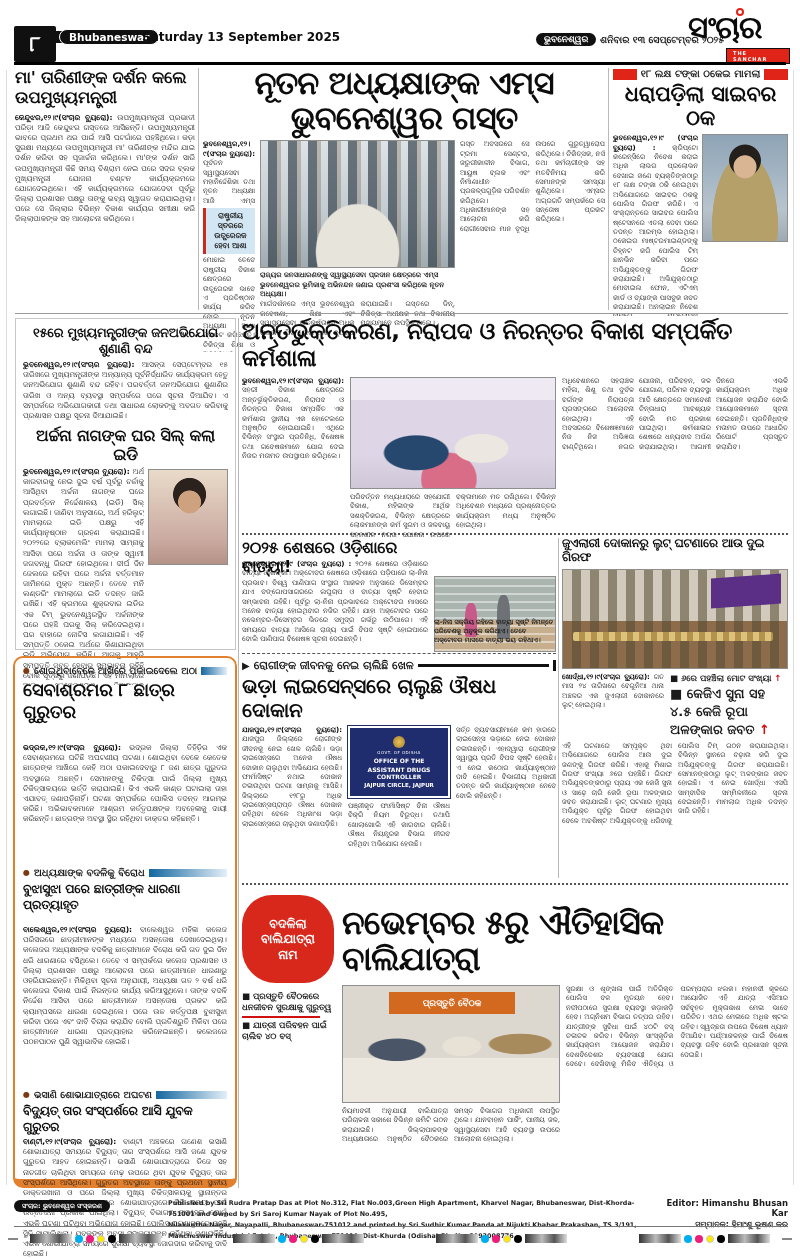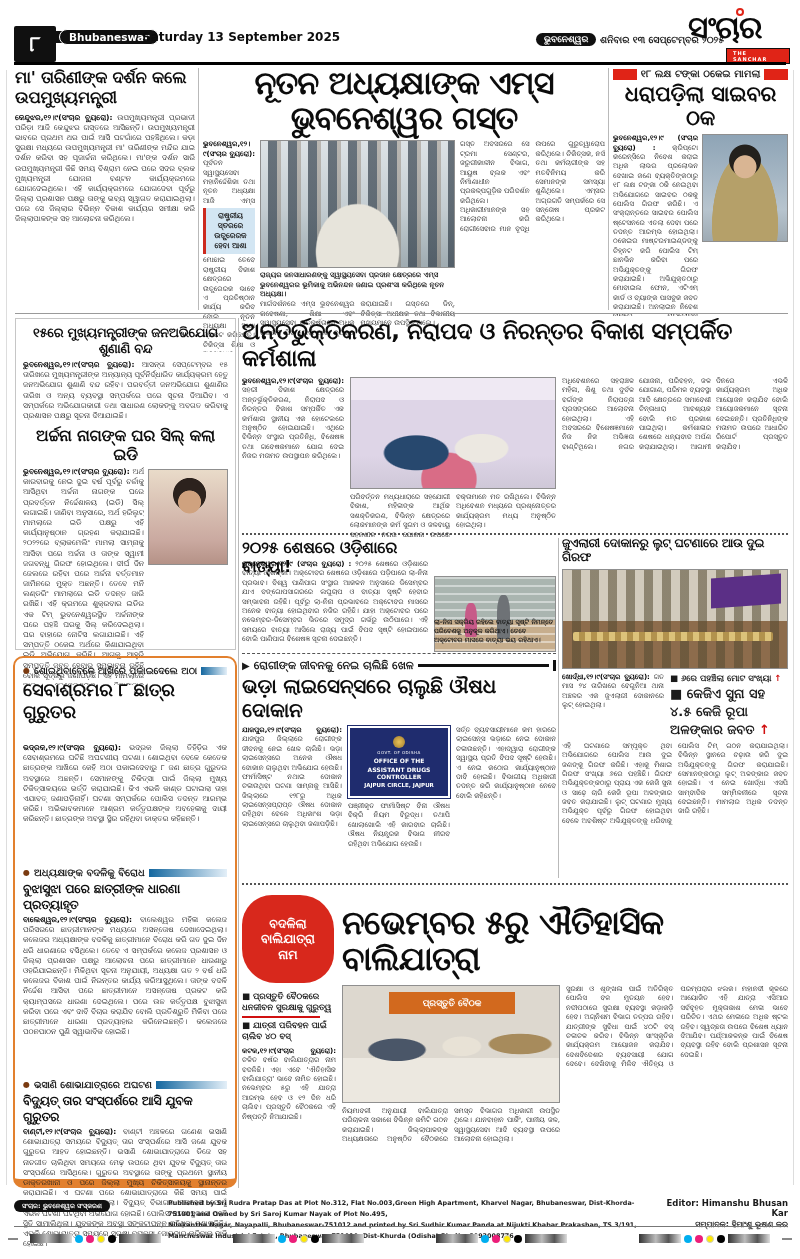--- a/index.html
+++ b/index.html
@@ -157,21 +157,21 @@
       <span class="dl">ଭଦ୍ରକ,୧୨।୯(ସଂଚାର ବ୍ୟୁରୋ):</span>
       <span>ଭଦ୍ରକ ଜିଲ୍ଲା ତିହିଡ଼ିର ଏକ ସେବାଶ୍ରମରେ ଘଟିଛି ଅଘଟଣୀୟ ଘଟଣା। ଶୋଇଥିବା ବେଳେ କେତେକ ଛାତ୍ରଙ୍କ ଆଖିରେ କେହି ଅଠା ପକାଇଦେବାରୁ ୮ ଜଣ ଛାତ୍ର ଗୁରୁତର ଅବସ୍ଥାରେ ଅଛନ୍ତି। ସେମାନଙ୍କୁ ଚିକିତ୍ସା ପାଇଁ ଜିଲ୍ଲା ମୁଖ୍ୟ ଚିକିତ୍ସାଳୟରେ ଭର୍ତ୍ତି କରାଯାଇଛି। କିଏ ଏଭଳି କାଣ୍ଡ ଘଟାଇଲା ତାହା ଏଯାବତ୍ ଜଣାପଡ଼ିନାହିଁ। ଘଟଣା ସମ୍ପର୍କରେ ପୋଲିସ ତଦନ୍ତ ଆରମ୍ଭ କରିଛି। ଅଭିଭାବକମାନେ ଆଶ୍ରମ କର୍ତ୍ତୃପକ୍ଷଙ୍କ ଅବହେଳାକୁ ଦାୟୀ କରିଛନ୍ତି। ଛାତ୍ରଙ୍କ ଅବସ୍ଥା ସ୍ଥିର ରହିଥିବା ଡାକ୍ତର କହିଛନ୍ତି।</span>
     </div>
 
     <div class="kicker-row" style="margin-top:6px">
       <span class="kdot">●</span>
       <span style="font-size:10px;font-weight:bold;white-space:nowrap">ଅଧ୍ୟକ୍ଷାଙ୍କ ବଦଳିକୁ ବିରୋଧ</span>
       <span class="kbar"></span>
     </div>
     <div class="hl" style="font-size:12.5px;margin-top:2px">ବୁଝାସୁଝା ପରେ ଛାତ୍ରୀଙ୍କ ଧାରଣା ପ୍ରତ୍ୟାହୃତ</div>
-    <div class="bt2" style="height:158px;margin-top:2px">
+    <div class="bt2" style="height:158px;margin-top:12px">
       <span class="dl">ବାଲେଶ୍ୱର,୧୨।୯(ସଂଚାର ବ୍ୟୁରୋ):</span>
       <span>ବାଲେଶ୍ୱର ମହିଳା କଲେଜ ପରିସରରେ ଛାତ୍ରୀମାନଙ୍କ ମଧ୍ୟରେ ଅସନ୍ତୋଷ ଦେଖାଦେଇଥିଲା। କଲେଜର ଅଧ୍ୟକ୍ଷାଙ୍କ ବଦଳିକୁ ଛାତ୍ରୀମାନେ ବିରୋଧ କରି ଗତ ଦୁଇ ଦିନ ଧରି ଧାରଣାରେ ବସିଥିଲେ। ତେବେ ଏ ସମ୍ପର୍କରେ କଲେଜ ପ୍ରଶାସନ ଓ ଜିଲ୍ଲା ପ୍ରଶାସନ ପକ୍ଷରୁ ଆଲୋଚନା ପରେ ଛାତ୍ରୀମାନେ ଧାରଣାରୁ ଓହରିଯାଇଛନ୍ତି। ମିଳିଥିବା ସୂଚନା ଅନୁଯାୟୀ, ଅଧ୍ୟକ୍ଷା ଗତ ୨ ବର୍ଷ ଧରି କଲେଜର ବିକାଶ ପାଇଁ ନିରନ୍ତର କାର୍ଯ୍ୟ କରିଆସୁଥିଲେ। ତାଙ୍କ ବଦଳି ନିର୍ଦ୍ଦେଶ ଆସିବା ପରେ ଛାତ୍ରୀମାନେ ଅସନ୍ତୋଷ ପ୍ରକଟ କରି କ୍ୟାମ୍ପସରେ ଧାରଣା ଦେଇଥିଲେ। ପରେ ଉଚ୍ଚ କର୍ତ୍ତୃପକ୍ଷ ବୁଝାସୁଝା କରିବା ପରେ ଏବଂ ଦାବି ବିଚାର କରାଯିବ ବୋଲି ପ୍ରତିଶ୍ରୁତି ମିଳିବା ପରେ ଛାତ୍ରୀମାନେ ଧାରଣା ପ୍ରତ୍ୟାହାର କରିନେଇଛନ୍ତି। କଲେଜରେ ପଠନପାଠନ ପୁଣି ସ୍ୱାଭାବିକ ହୋଇଛି।</span>
     </div>
 
     <div class="kicker-row" style="margin-top:6px">
       <span class="kdot">●</span>
       <span style="font-size:9.5px;font-weight:bold;white-space:nowrap">ଭସାଣି ଶୋଭାଯାତ୍ରାରେ ଅଘଟଣ</span>
       <span class="kbar"></span>
     </div>
     <div class="hl" style="font-size:12.5px;margin-top:2px">ବିଦ୍ୟୁତ୍ ତାର ସଂସ୍ପର୍ଶରେ ଆସି ଯୁବକ ଗୁରୁତର</div>
@@ -280,24 +280,20 @@
     <div class="abs" style="left:0;top:102px;width:94px">
       <div style="font-size:8.5px;font-weight:bold;line-height:1.35">
         <span>■</span>
         <span>ପ୍ରସ୍ତୁତି ବୈଠକରେ ଧନଜୀବନ ସୁରକ୍ଷାକୁ ଗୁରୁତ୍ୱ</span>
       </div>
       <div style="width:78px;height:2px;background:#d01010;margin:2px 0"></div>
       <div style="font-size:8.5px;font-weight:bold;line-height:1.35">
         <span>■</span>
         <span>ଯାତ୍ରୀ ପରିବହନ ପାଇଁ ଚାଲିବ ୪୦ ବସ୍</span>
       </div>
-      <div class="bt" style="height:126px;margin-top:4px">
-        <span class="dl">କଟକ,୧୨।୯(ସଂଚାର ବ୍ୟୁରୋ):</span>
-        <span>ଚଳିତ ବର୍ଷର ବାଲିଯାତ୍ରାର ନାମ ବଦଳିଛି। ଏହା ଏବେ 'ଐତିହାସିକ ବାଲିଯାତ୍ରା' ଭାବେ ନାମିତ ହୋଇଛି। ନଭେମ୍ବର ୫ରୁ ଏହି ଯାତ୍ରା ଆରମ୍ଭ ହେବ ଓ ୧୨ ଦିନ ଧରି ଚାଲିବ। ପ୍ରସ୍ତୁତି ବୈଠକରେ ଏହି ନିଷ୍ପତ୍ତି ନିଆଯାଇଛି।</span>
-      </div>
     </div>
 
     <div class="photo photo-meeting abs" style="left:100px;top:96px;width:218px;height:118px">
       <div class="abs" style="left:46px;top:6px;width:126px;height:22px;background:#d2691e;color:#fff;font-size:9px;font-weight:bold;display:flex;align-items:center;justify-content:center">ପ୍ରସ୍ତୁତି ବୈଠକ</div>
     </div>
     <div class="abs bt" style="left:100px;top:218px;width:218px;height:80px;column-count:2;column-gap:6px">ନିୟମାବଳୀ ଅନୁଯାୟୀ ବାଲିଯାତ୍ରା ପରିଚାଳନା ସକାଶେ ବିଭିନ୍ନ କମିଟି ଗଠନ କରାଯାଇଛି। ଜିଲ୍ଲାପାଳଙ୍କ ଅଧ୍ୟକ୍ଷତାରେ ଅନୁଷ୍ଠିତ ବୈଠକରେ ସମସ୍ତ ବିଭାଗର ଅଧିକାରୀ ଉପସ୍ଥିତ ଥିଲେ। ଯାନବାହାନ ପାର୍କିଂ, ପାନୀୟ ଜଳ, ସ୍ୱାସ୍ଥ୍ୟସେବା ଆଦି ବ୍ୟବସ୍ଥା ଉପରେ ଆଲୋଚନା ହୋଇଥିଲା।</div>
     <div class="abs bt" style="left:324px;top:96px;width:222px;height:202px;column-count:2;column-gap:7px">
       <span>ସୁରକ୍ଷା ଓ ଶୃଙ୍ଖଳା ପାଇଁ ଅତିରିକ୍ତ ପୋଲିସ ବଳ ମୁତୟନ ହେବ। ନଦୀପଠାରେ ସୁରକ୍ଷା ବ୍ୟବସ୍ଥା କଡ଼ାକଡ଼ି ହେବ। ଅଗ୍ନିଶମ ବିଭାଗ ତତ୍ପର ରହିବ। ଯାତ୍ରୀଙ୍କ ସୁବିଧା ପାଇଁ ୪୦ଟି ବସ୍ ଚଳାଚଳ କରିବ। ବିଭିନ୍ନ ସାଂସ୍କୃତିକ କାର୍ଯ୍ୟକ୍ରମ ଆୟୋଜନ କରାଯିବ। ଦେଶବିଦେଶର ବ୍ୟବସାୟୀ ଯୋଗ ଦେବେ।</span>
       <span>ଦେଖିବାକୁ ମିଳିବ ଐତିହ୍ୟ ଓ ପରମ୍ପରାର ଝଲକ। ମହାନଦୀ କୂଳରେ ଆୟୋଜିତ ଏହି ଯାତ୍ରା ଏସିଆର ସର୍ବବୃହତ ମୁକ୍ତାକାଶ ମେଳା ଭାବେ ପରିଚିତ। ଏଥର ମେଳାରେ ଅଧିକ ଷ୍ଟଲ ରହିବ। ସ୍ୱଚ୍ଛତା ଉପରେ ବିଶେଷ ଧ୍ୟାନ ଦିଆଯିବ। ପର୍ଯ୍ଆକଳନ୍କ ପାଇଁ ବିଶେଷ ବ୍ୟବସ୍ଥା ରହିବ ବୋଲି ପ୍ରଶାସନ ସୂଚନା ଦେଇଛି।</span>
     </div>

